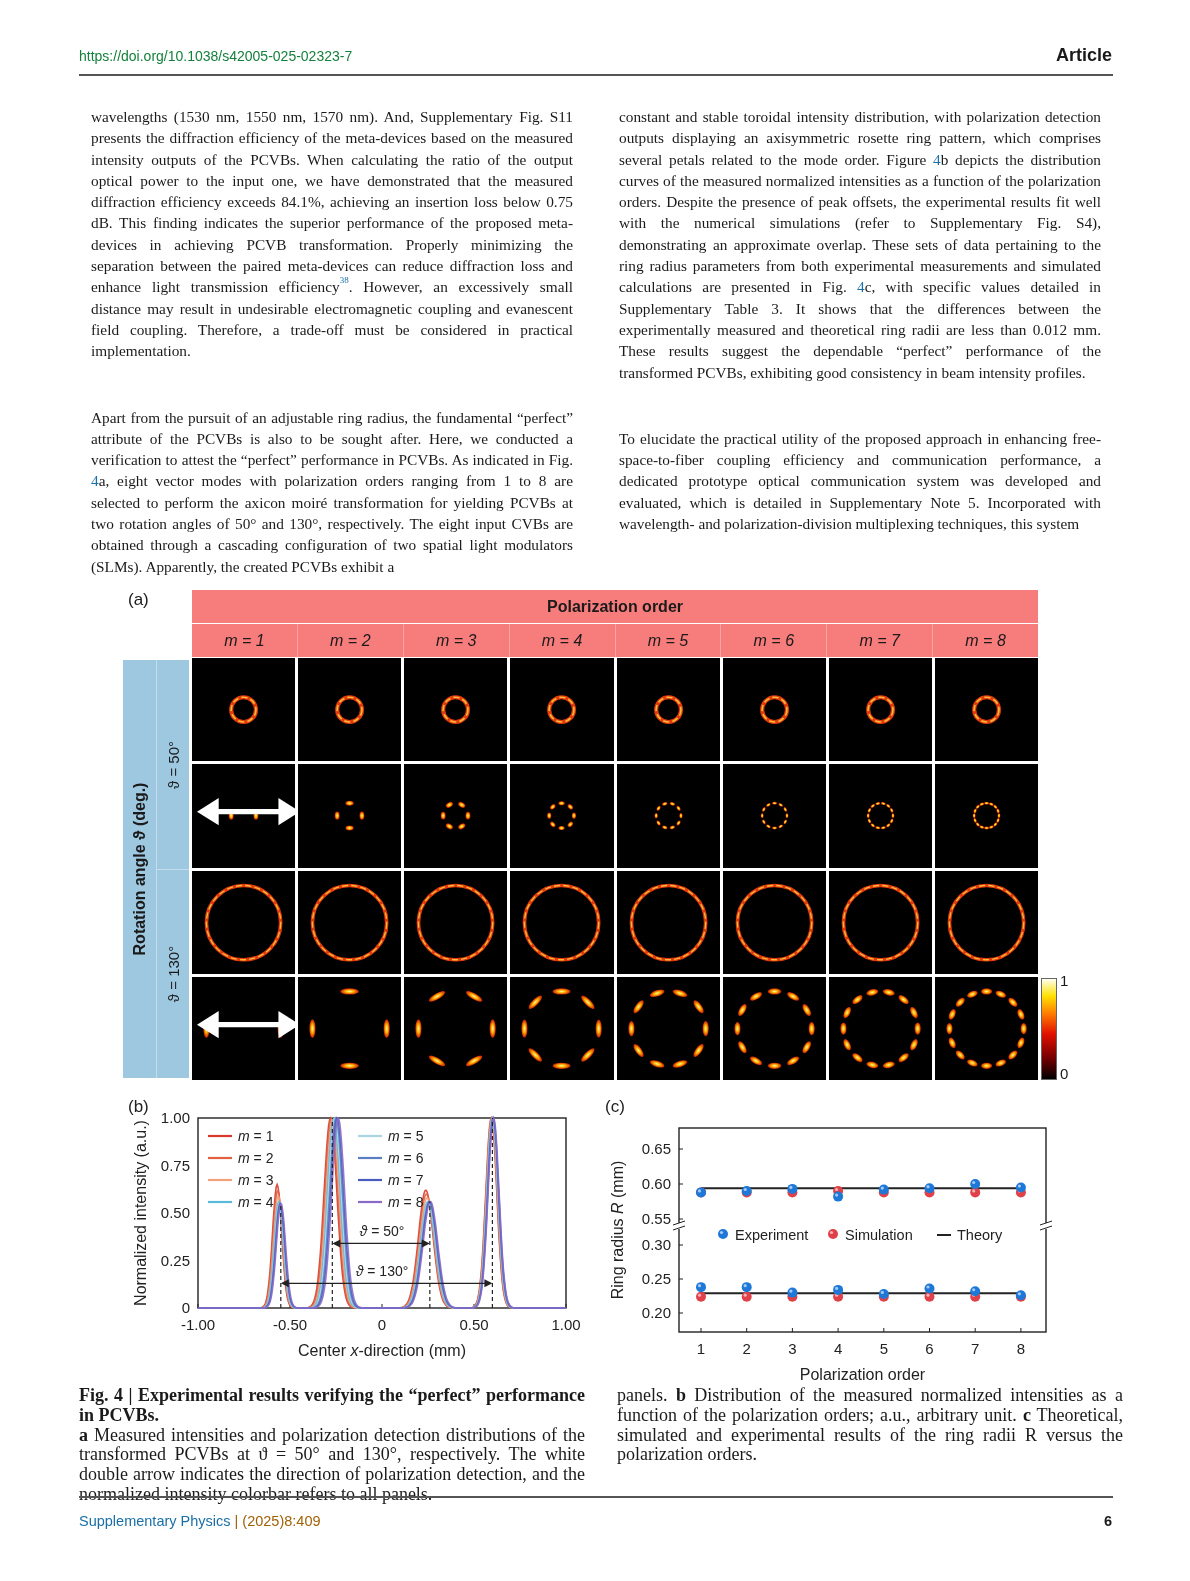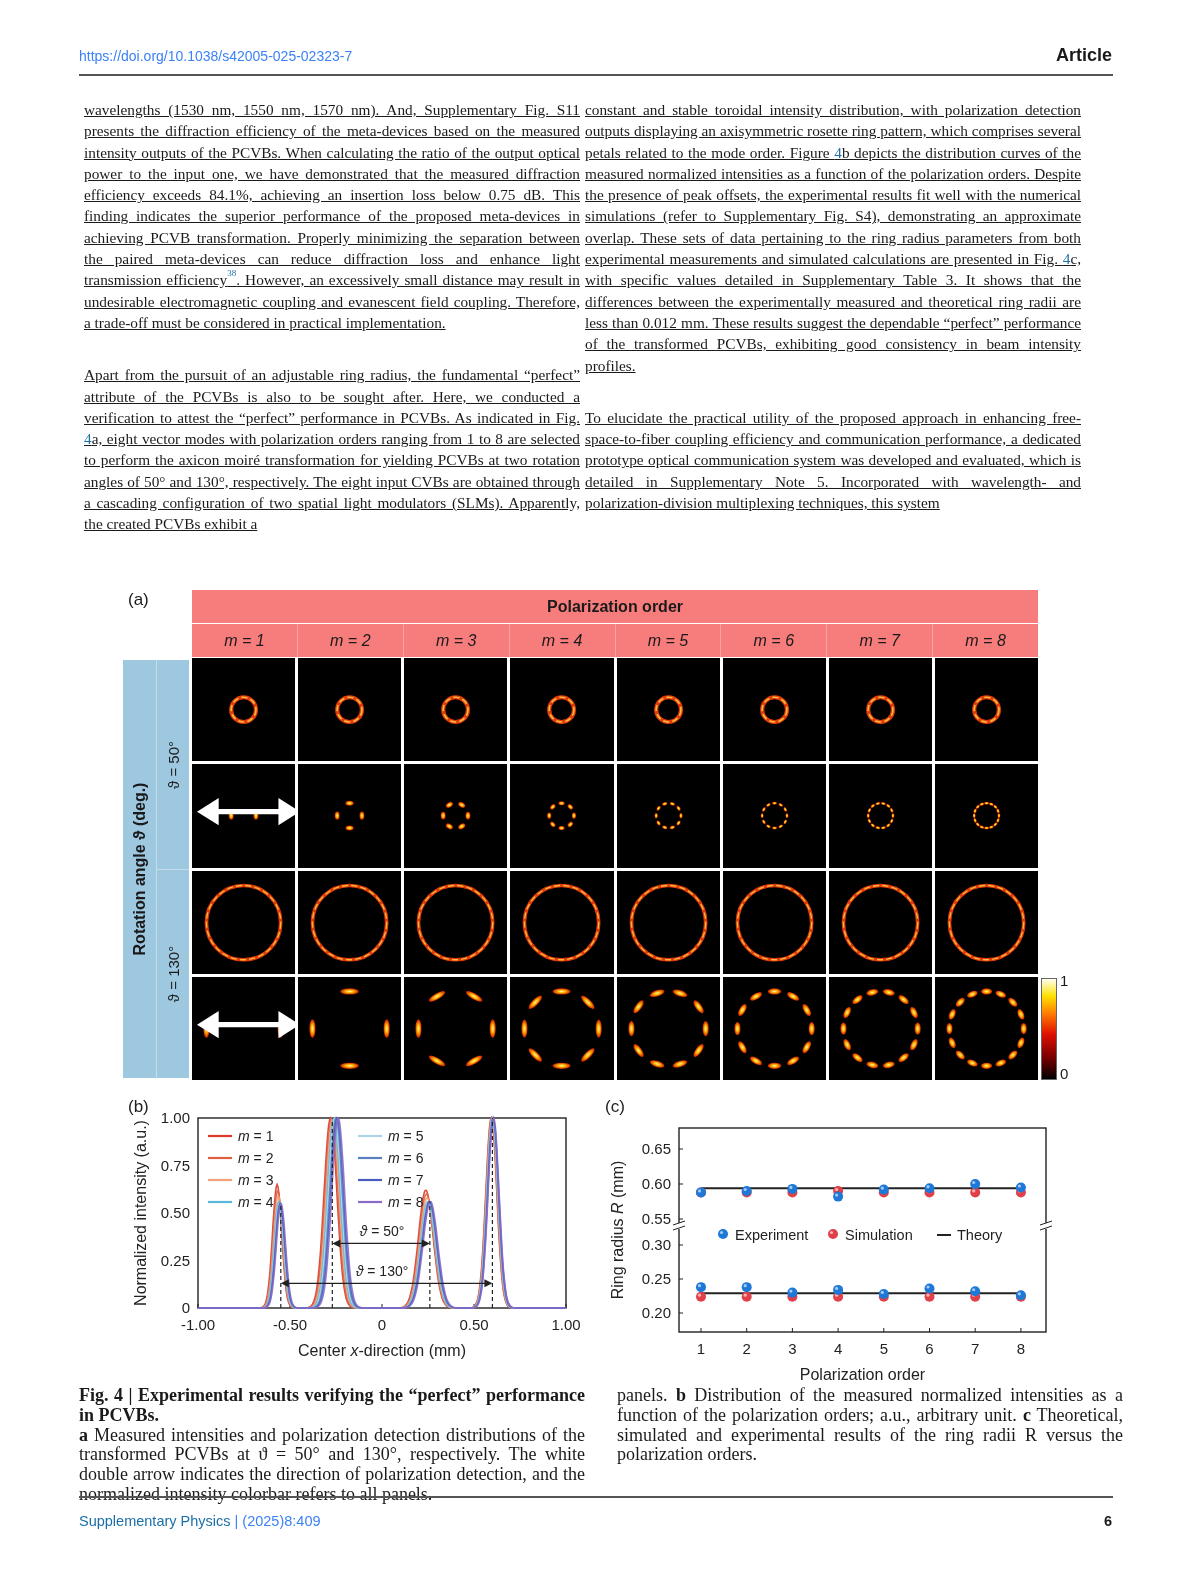--- a/index.html
+++ b/index.html
@@ -1,21 +1,21 @@
 <!DOCTYPE html>
 <html><head>
 <meta charset="utf-8">
 <style>
   * { box-sizing: border-box; margin: 0; padding: 0; }
   body { width: 1190px; height: 1581px; background: #fff; position: relative; font-family: "Liberation Serif", serif; color: #1a1a1a; overflow: hidden; }
-  .hdr-doi { position: absolute; left: 79px; top: 48px; font-family: "Liberation Sans", sans-serif; font-size: 14px; color: #3b82f6; }
+  .hdr-doi { position: absolute; left: 79px; top: 48px; font-family: "Liberation Sans", sans-serif; font-size: 14px; color: #15803d; }
   .hdr-article { position: absolute; right: 78px; top: 45px; font-family: "Liberation Sans", sans-serif; font-size: 18px; font-weight: bold; }
   .rule-top { position: absolute; left: 79px; top: 74px; width: 1034px; height: 2px; background: #555; }
   .col { position: absolute; width: 506px; font-size: 15.3px; line-height: 21.3px; text-align: justify; }
-  .col p { margin: 5px; hyphens: auto; text-decoration: underline; }
+  .col p { margin: 12px; hyphens: auto; }
   .col h3 { font-family: "Liberation Sans", sans-serif; font-size: 15px; font-weight: bold; line-height: 21px; text-align: left; }
   .link { color: #1a6fa8; }
   sup { font-size: 9px; color: #1a6fa8; vertical-align: top; line-height: 1; }
   .gap { height: 21px; }
 
   
   .fig { position: absolute; left: 0; top: 580px; width: 1190px; height: 800px; font-family: "Liberation Sans", sans-serif; }
   .pa-label { position: absolute; left: 128px; top: 10px; font-size: 17px; }
   .pol-hdr { position: absolute; left: 192px; top: 10px; width: 846px; height: 33px; background: #f77c7c; text-align: center; font-weight: bold; font-size: 16px; line-height: 33px; }
   .m-row { position: absolute; left: 192px; top: 44px; width: 846px; height: 33px; display: flex; }
@@ -35,37 +35,37 @@
   .cbar-1 { position: absolute; left: 1060px; top: 392px; font-size: 15px; }
   .cbar-0 { position: absolute; left: 1060px; top: 485px; font-size: 15px; }
 
   .chart { position: absolute; }
   .chart svg text { font-family: "Liberation Sans", sans-serif; }
 
   .caption { position: absolute; font-size: 18px; line-height: 19.8px; text-align: justify; }
   .caption b { font-weight: bold; }
   .rule-bot { position: absolute; left: 79px; top: 1496px; width: 1034px; height: 2px; background: #555; }
   .ftr-j { position: absolute; left: 79px; top: 1513px; font-family: "Liberation Sans", sans-serif; font-size: 14.5px; color: #1a6fa8; }
-  .ftr-j .ref { color: #3b82f6; }
+  .ftr-j .ref { color: #a16207; }
   .ftr-p { position: absolute; right: 78px; top: 1513px; font-family: "Liberation Sans", sans-serif; font-size: 14.5px; font-weight: bold; }
 </style>
 </head>
 <body>
 
 <div class="hdr-doi">https://doi.org/10.1038/s42005-025-02323-7</div>
 <div class="hdr-article">Article</div>
 <div class="rule-top"></div>
 
 <div class="col" style="left:79px; top:94px;">
   <p><span>wavelengths (1530 nm, 1550 nm, 1570 nm). And, Supplementary Fig. S11 presents the diffraction efficiency of the meta-devices based on the measured intensity outputs of the PCVBs. When calculating the ratio of the output optical power to the input one, we have demonstrated that the measured diffraction efficiency exceeds 84.1%, achieving an insertion loss below 0.75 dB. This finding indicates the superior performance of the proposed meta-devices in achieving PCVB transformation. Properly minimizing the separation between the paired meta-devices can reduce diffraction loss and enhance light transmission efficiency</span><sup>38</sup><span>. However, an excessively small distance may result in undesirable electromagnetic coupling and evanescent field coupling. Therefore, a trade-off must be considered in practical implementation.</span></p>
   <div class="gap"></div>
   <p><span>Apart from the pursuit of an adjustable ring radius, the fundamental “perfect” attribute of the PCVBs is also to be sought after. Here, we conducted a verification to attest the “perfect” performance in PCVBs. As indicated in Fig. </span><span class="link">4</span><span>a, eight vector modes with polarization orders ranging from 1 to 8 are selected to perform the axicon moiré transformation for yielding PCVBs at two rotation angles of 50° and 130°, respectively. The eight input CVBs are obtained through a cascading configuration of two spatial light modulators (SLMs). Apparently, the created PCVBs exhibit a</span></p>
 </div>
 
-<div class="col" style="left:580px; top:94px;">
+<div class="col" style="left:607px; top:94px;">
   <p><span>constant and stable toroidal intensity distribution, with polarization detection outputs displaying an axisymmetric rosette ring pattern, which comprises several petals related to the mode order. Figure </span><span class="link">4</span><span>b depicts the distribution curves of the measured normalized intensities as a function of the polarization orders. Despite the presence of peak offsets, the experimental results fit well with the numerical simulations (refer to Supplementary Fig. S4), demonstrating an approximate overlap. These sets of data pertaining to the ring radius parameters from both experimental measurements and simulated calculations are presented in Fig. </span><span class="link">4</span><span>c, with specific values detailed in Supplementary Table 3. It shows that the differences between the experimentally measured and theoretical ring radii are less than 0.012 mm. These results suggest the dependable “perfect” performance of the transformed PCVBs, exhibiting good consistency in beam intensity profiles.</span></p>
   <div class="gap"></div>
   <p>To elucidate the practical utility of the proposed approach in enhancing free-space-to-fiber coupling efficiency and communication performance, a dedicated prototype optical communication system was developed and evaluated, which is detailed in Supplementary Note 5. Incorporated with wavelength- and polarization-division multiplexing techniques, this system</p>
 </div>
 
 <div class="fig">
   <div class="pa-label">(a)</div>
   <div class="pol-hdr">Polarization order</div>
   <div class="m-row">
     <div class="m-cell"><i>m = 1</i></div>

